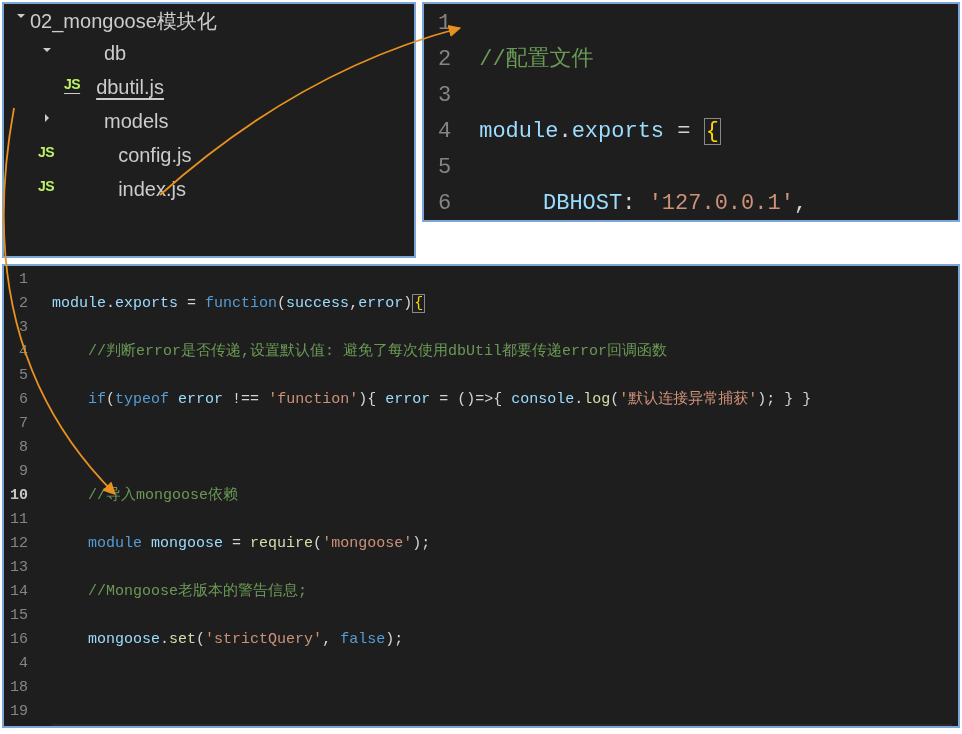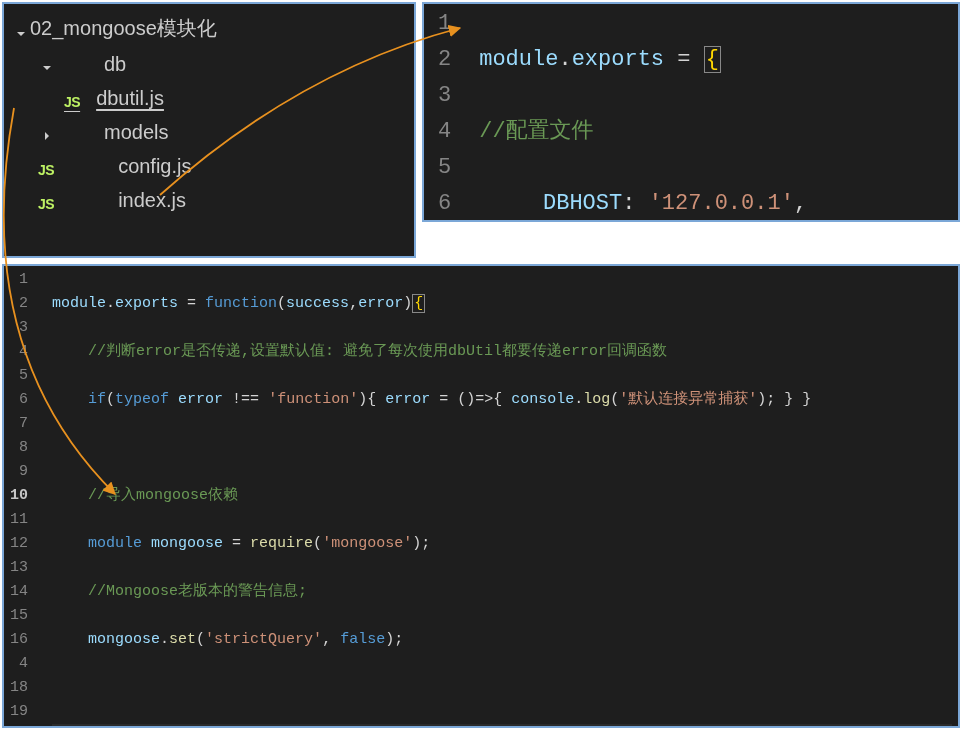--- a/index.html
+++ b/index.html
@@ -6,21 +6,21 @@
 body { background:#fff; font-family:"Consolas","Courier New",monospace; font-size:14px; width:962px; height:734px; position:relative; }
 
 
 .panel { background:#1e1e1e; border:2px solid #7ba7d7; position:absolute; overflow:hidden; }
 .tree-panel   { left:2px;  top:2px;  width:414px; height:256px; }
 .config-panel { left:422px; top:2px;  width:538px; height:220px; }
 .main-panel   { left:2px;  top:264px; width:958px; height:464px; }
 
 
 .tree { color:#cccccc; font-size:20px; padding:4px 0; font-family:"Segoe UI","Microsoft YaHei",sans-serif; }
-.tree-item { display:flex; align-items:flex-end; height:34px; padding-left:8px; cursor:pointer; }
+.tree-item { display:flex; align-items:flex-start; height:34px; padding-left:8px; cursor:pointer; }
 .tree-item.depth1 { padding-left:34px;gap:48px; }
 .tree-item.depth2 { padding-left:60px; }
 .chevron { width:18px; display:inline-flex; justify-content:center; color:#cccccc; }
 .chevron svg { width:16px; height:16px; fill:#cccccc; }
 .js-badge { color:#bef264; font-size:14px; font-weight:bold; margin-right:16px; letter-spacing:-0.5px; }
 .tree-item.selected { text-decoration:underline; text-underline-offset:4px; }
 
 
 .config-panel .editor { display:flex; height:100%; font-size:22px; line-height:36px; }
 .config-panel .gutter { background:#1e1e1e; color:#858585; text-align:right; padding:2px 22px 2px 14px; user-select:none; }
@@ -98,22 +98,22 @@
   <div class="editor">
     <div class="gutter">
       <div class="ln">1</div>
       <div class="ln">2</div>
       <div class="ln">3</div>
       <div class="ln">4</div>
       <div class="ln">5</div>
       <div class="ln">6</div>
     </div>
     <div class="code">
+<div class="row"><span class="c-cmt">//配置文件</span></div>
 <div class="row"><span class="c-id">module</span><span class="c-punc">.</span><span class="c-id">exports</span><span class="c-punc"> = </span><span class="c-brace-y">{</span></div>
-<div class="row"><span class="c-cmt">//配置文件</span></div>
 <div class="row"><span class="c-punc">    </span><span class="c-prop">DBHOST</span><span class="c-punc">: </span><span class="c-str">'127.0.0.1'</span><span class="c-punc">,</span></div>
 
 
 
     </div>
   </div>
 </div>
 
 <div class="panel main-panel">
   <div class="editor">

